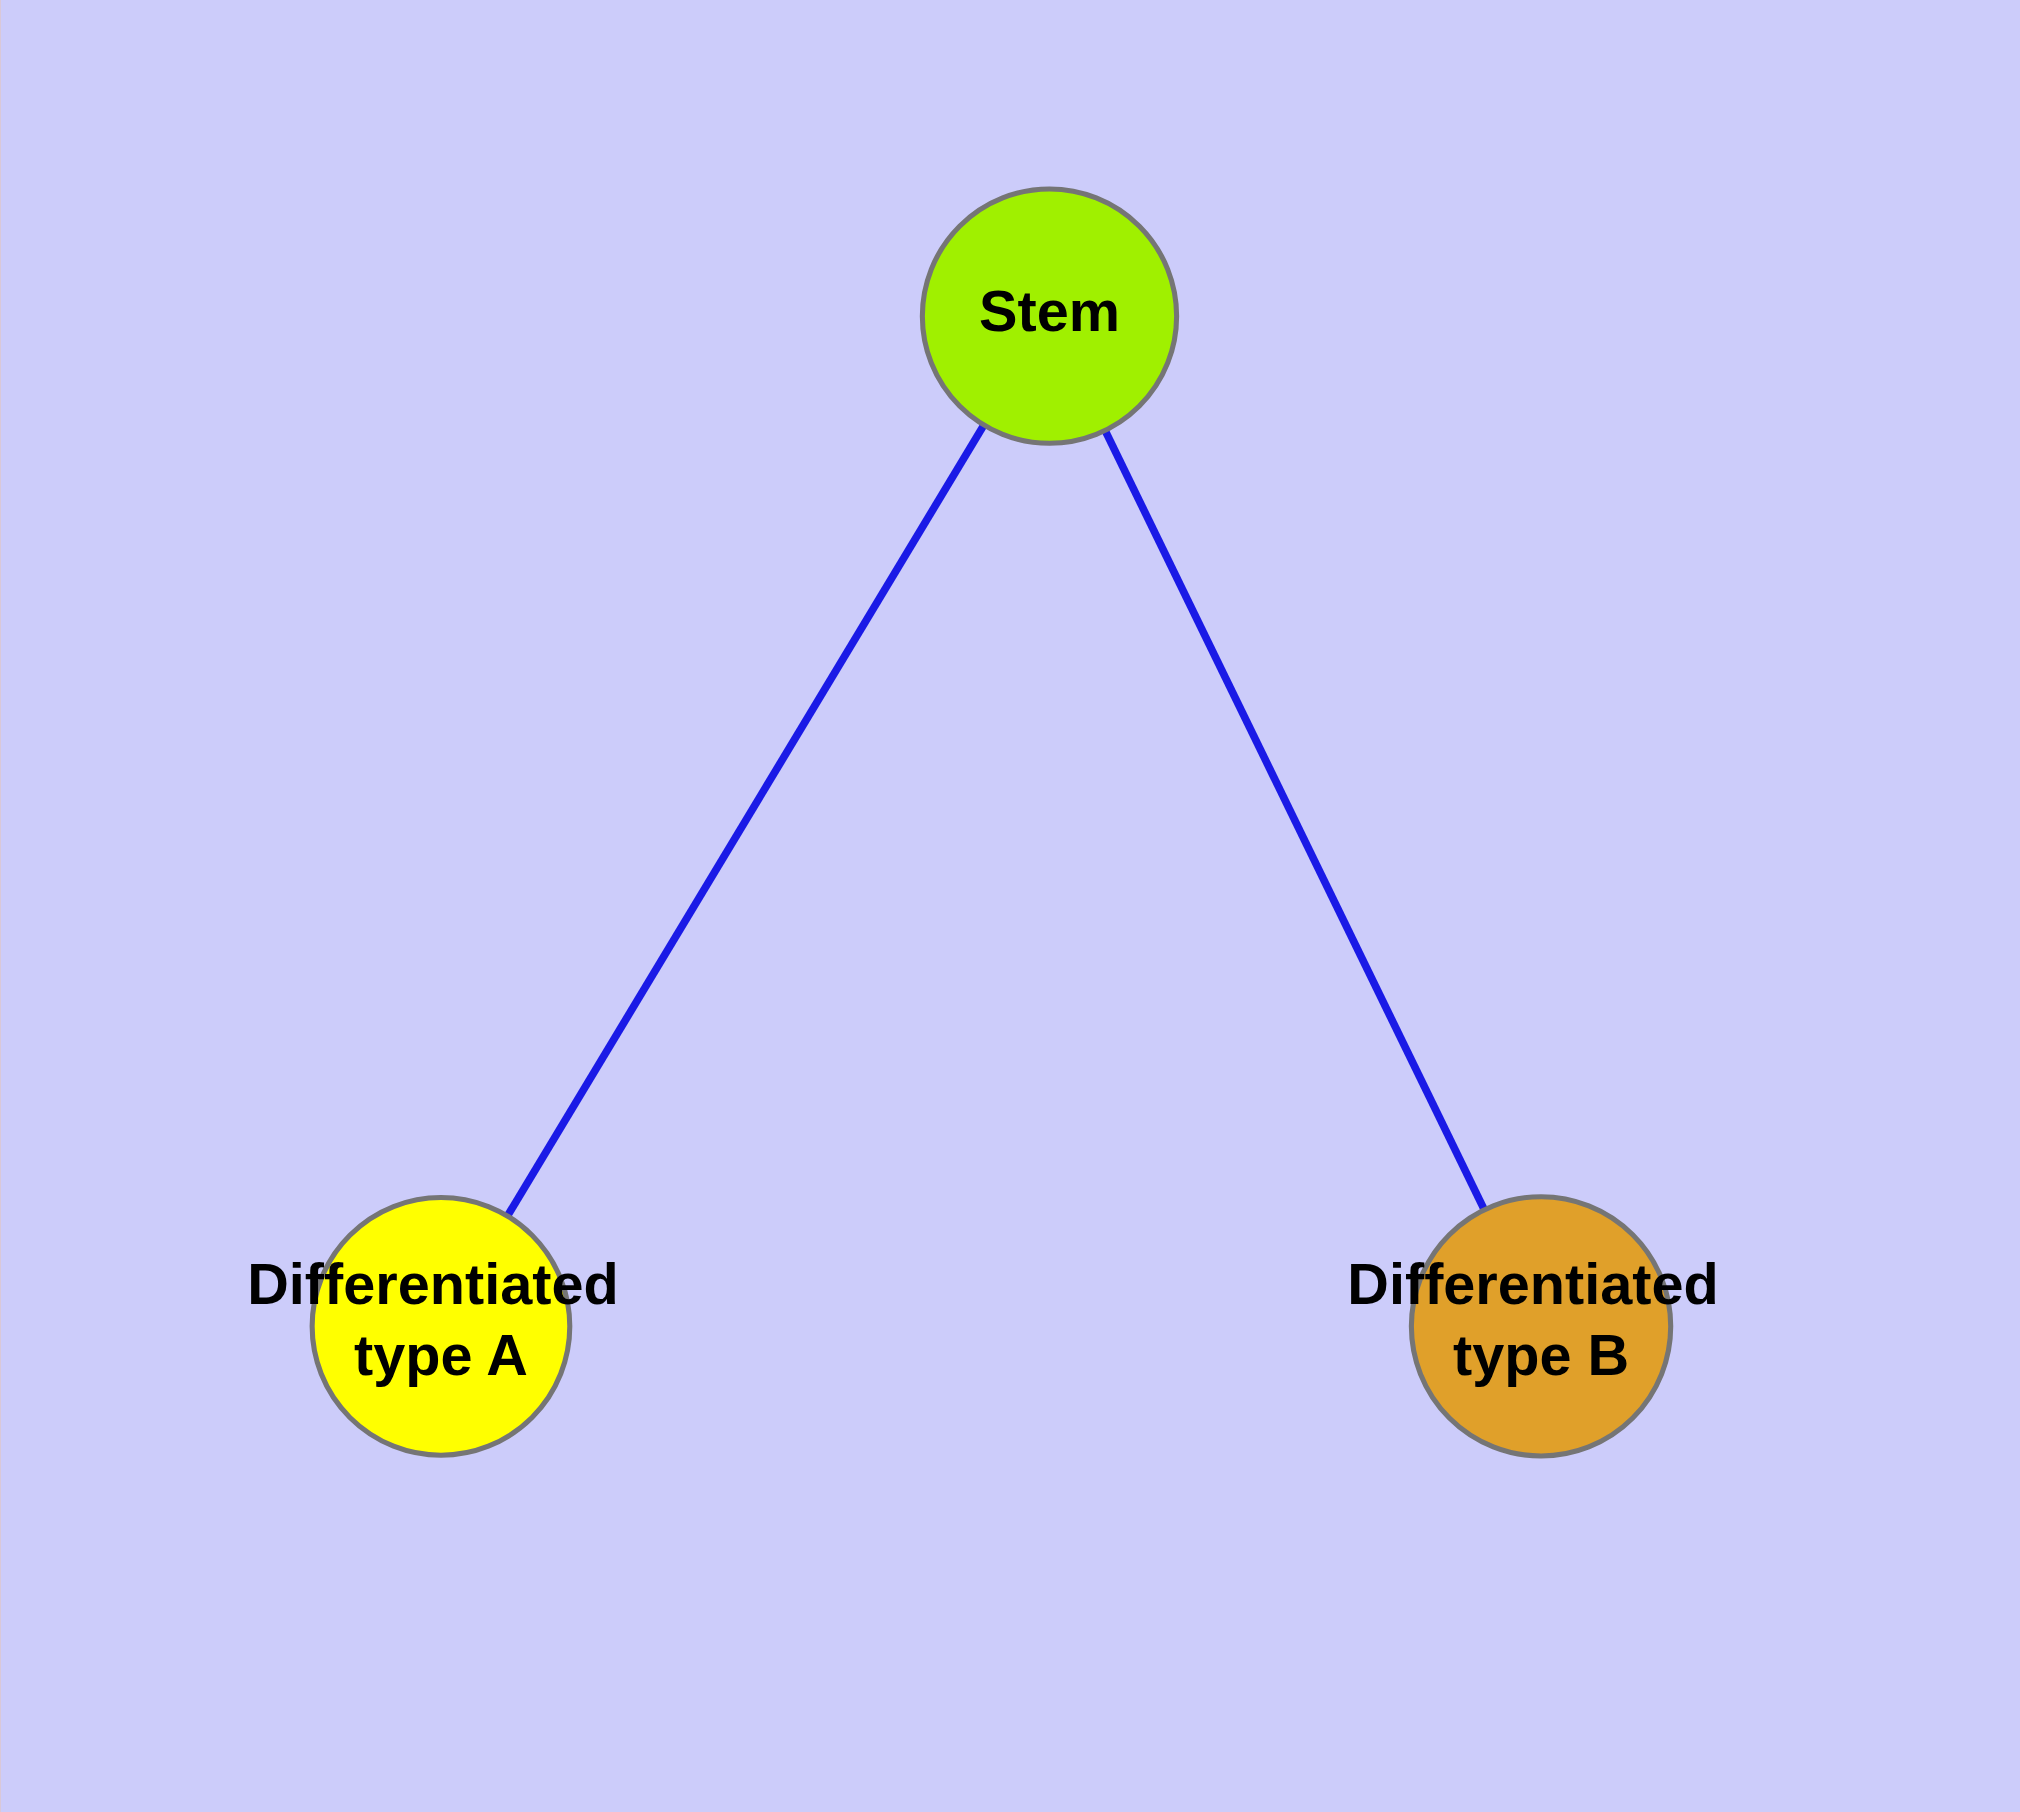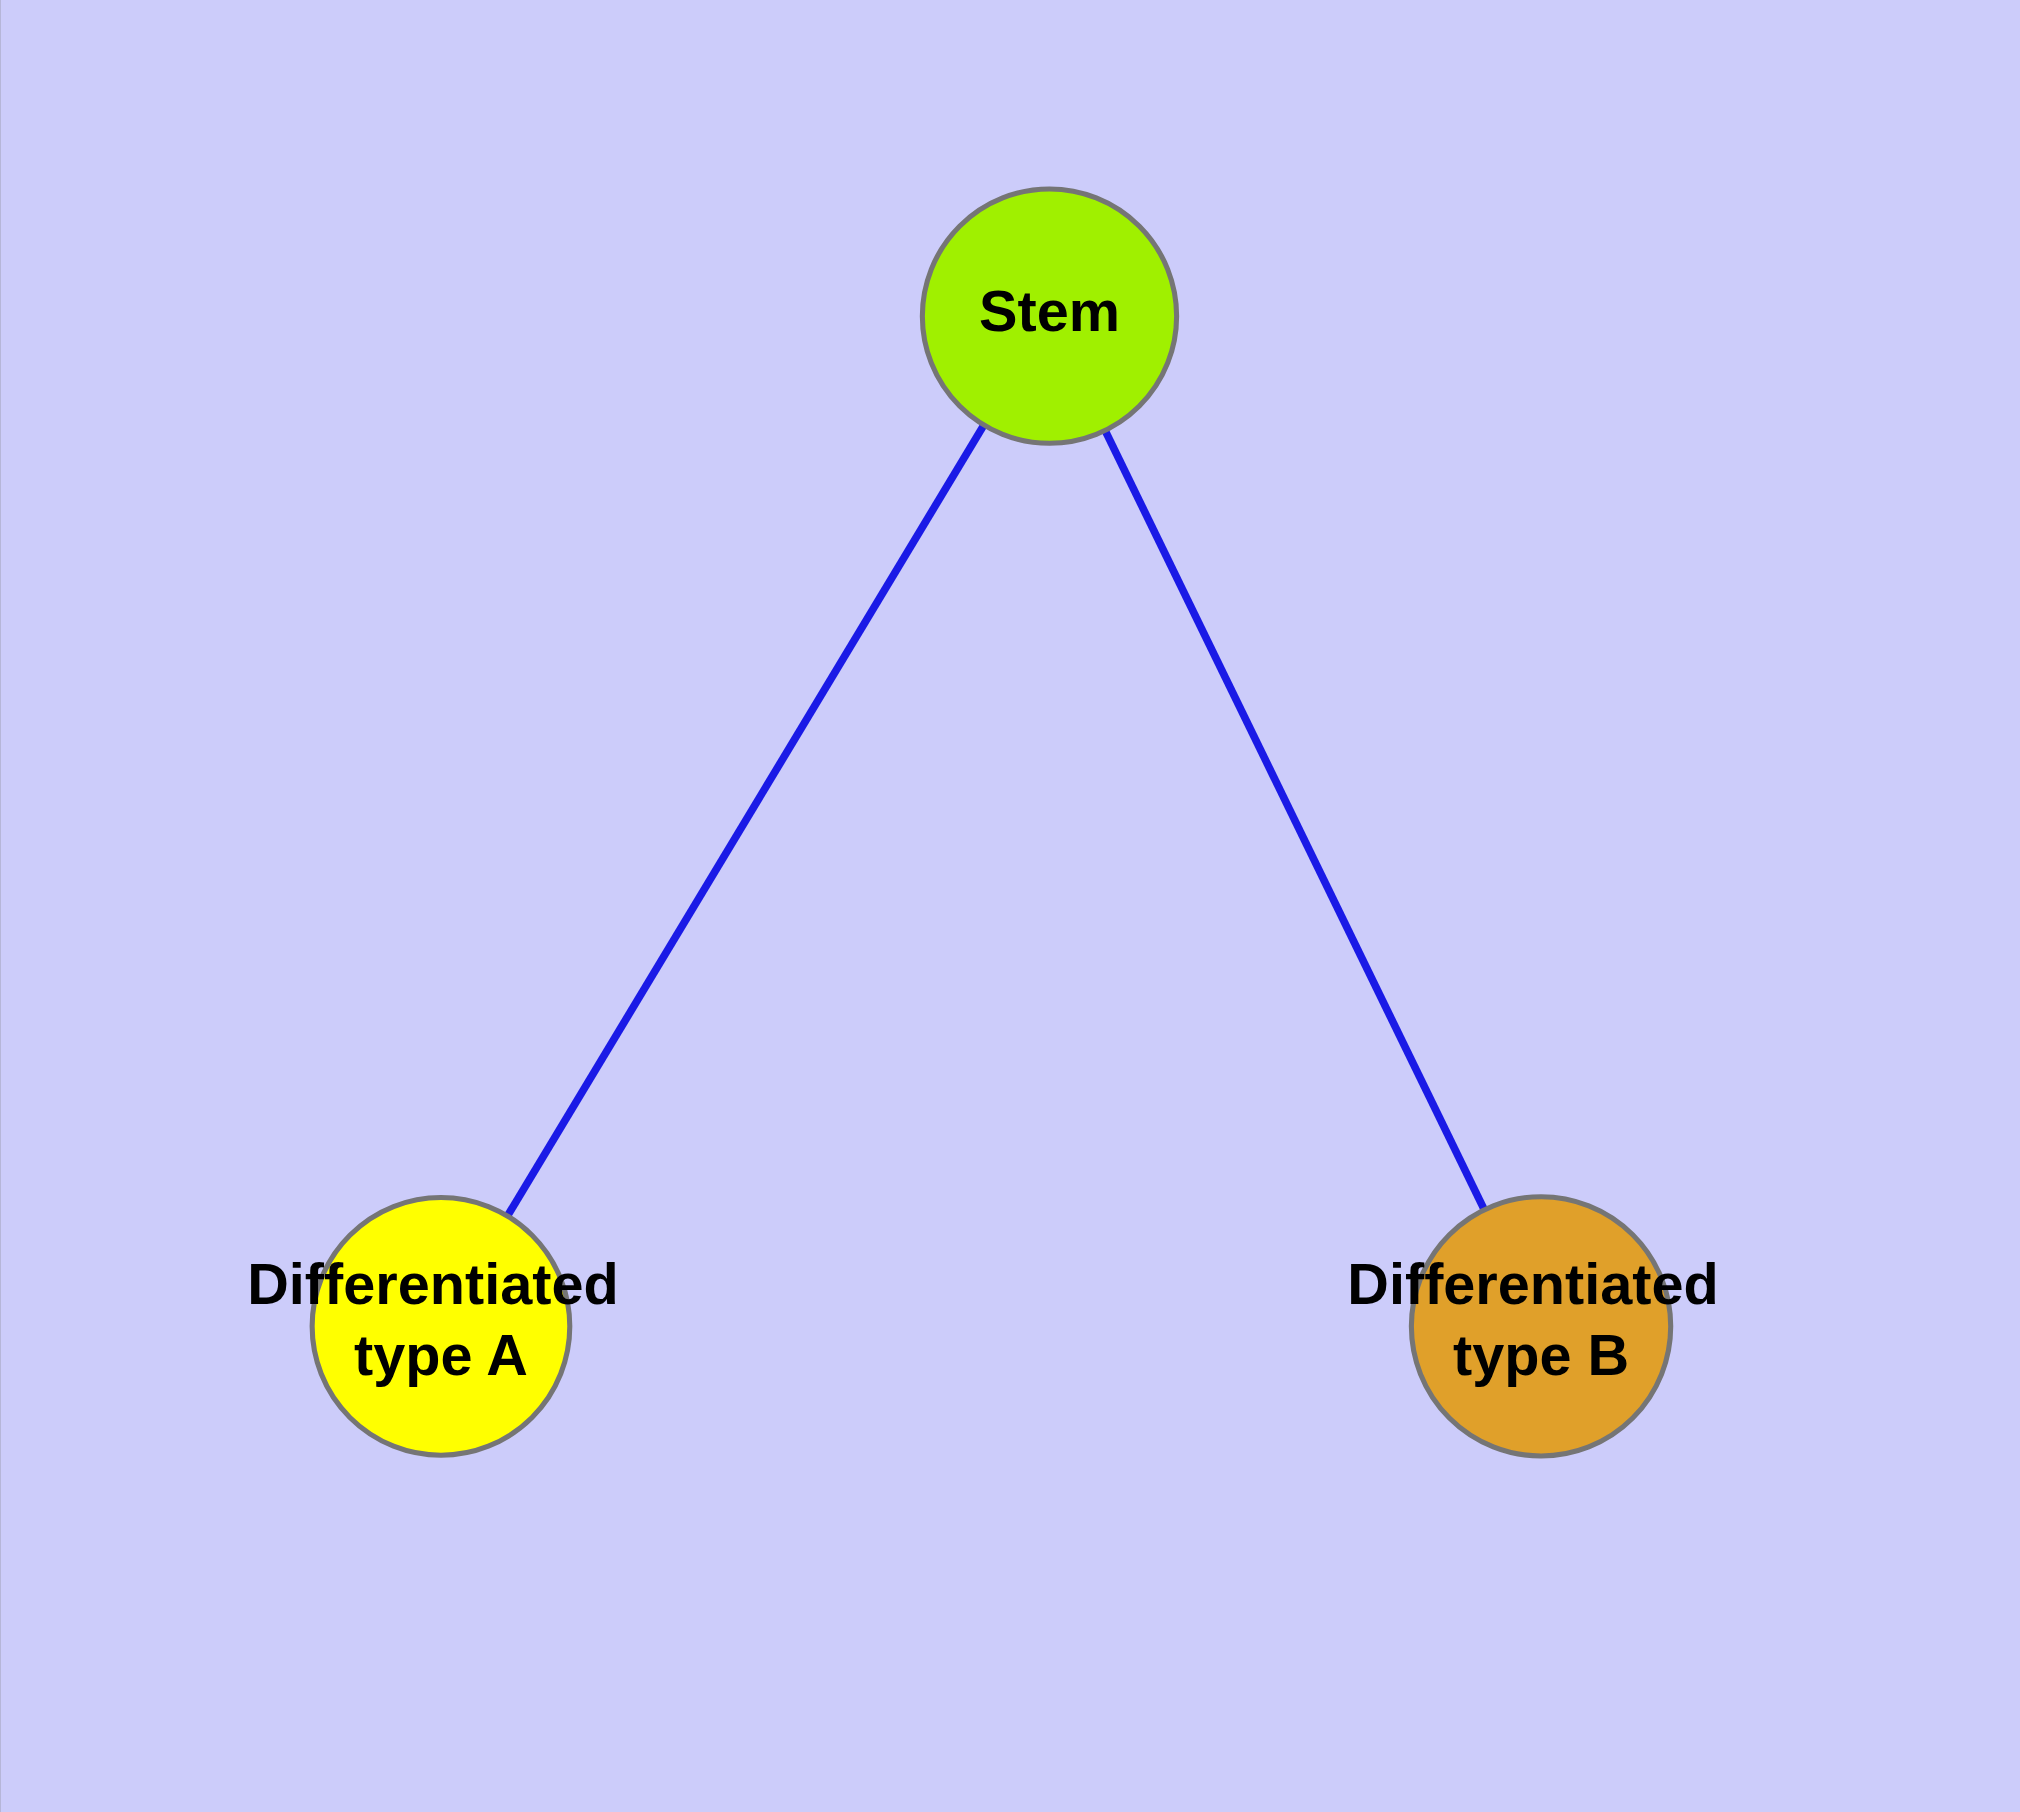--- a/index.html
+++ b/index.html
@@ -6,21 +6,21 @@
   html, body {
     margin: 0;
     padding: 0;
     background: #ffffff;
   }
   #canvas {
     position: relative;
     width: 2021px;
     height: 1812px;
     overflow: hidden;
-    background: #737373;
+    background: #fdba74;
     font-family: "Liberation Sans", "DejaVu Sans", sans-serif;
   }
   #graph-svg {
     position: absolute;
     left: 0;
     top: 0;
     width: 2021px;
     height: 1812px;
     display: block;
   }

